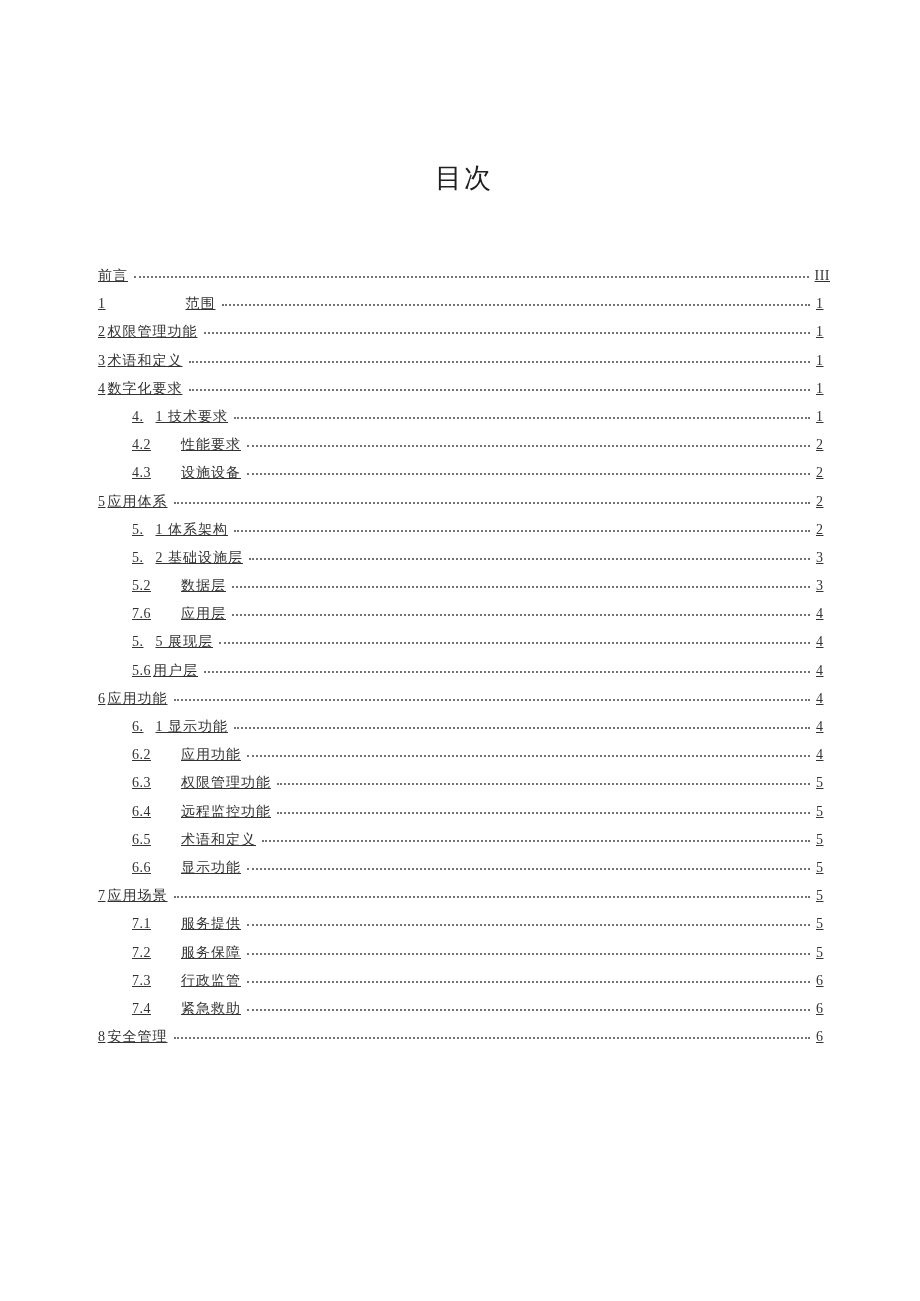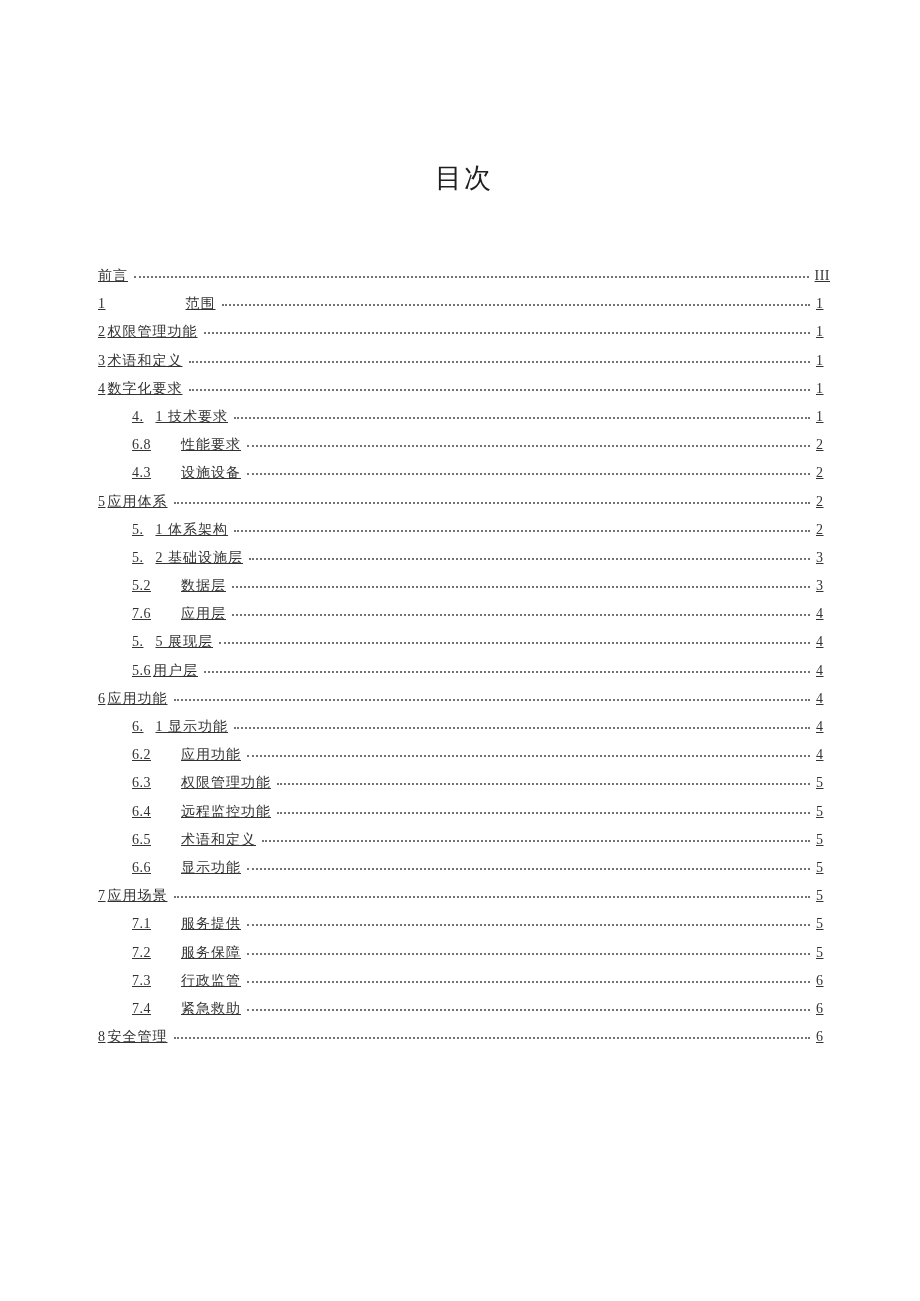--- a/index.html
+++ b/index.html
@@ -111,21 +111,21 @@
         <span class="pageno">1</span>
       </div>
       <div class="toc-row level-2">
         <span class="num">4.</span>
         <span class="gap-after-num" style="width: 12px; display: inline-block;"></span>
         <span class="label">1 技术要求</span>
         <span class="leaders"></span>
         <span class="pageno">1</span>
       </div>
       <div class="toc-row level-2">
-        <span class="num">6.8</span>
+        <span class="num">4.2</span>
         <span class="gap-after-num" style="width: 30px; display: inline-block;"></span>
         <span class="label">性能要求</span>
         <span class="leaders"></span>
         <span class="pageno">2</span>
       </div>
       <div class="toc-row level-2">
         <span class="num">4.3</span>
         <span class="gap-after-num" style="width: 30px; display: inline-block;"></span>
         <span class="label">设施设备</span>
         <span class="leaders"></span>

